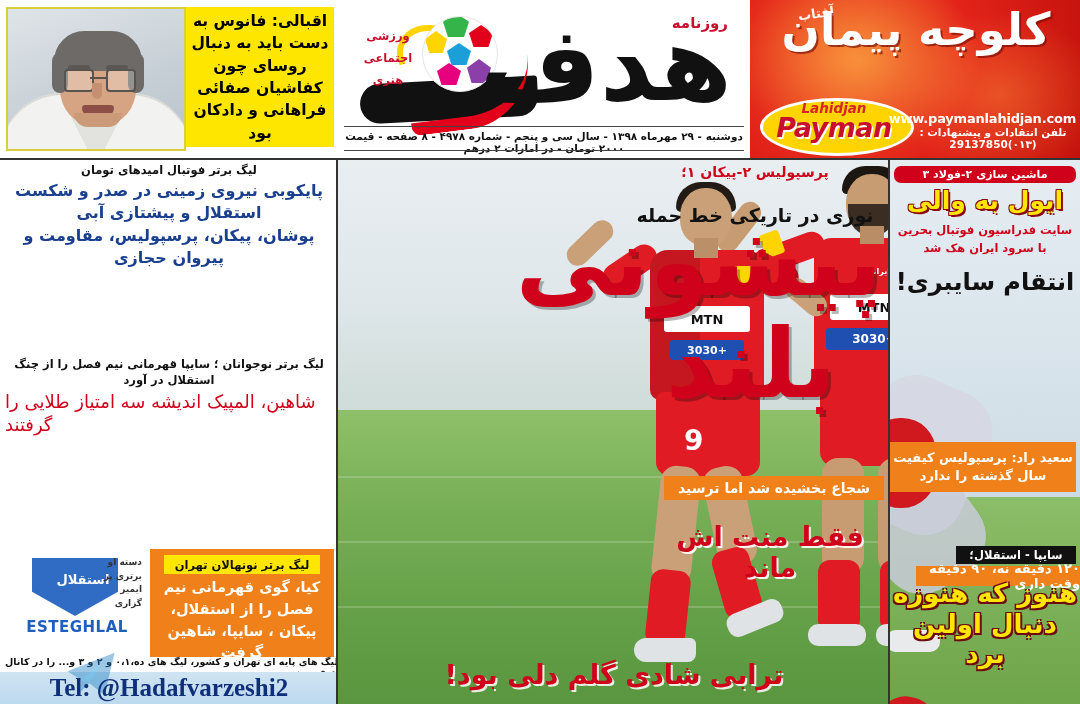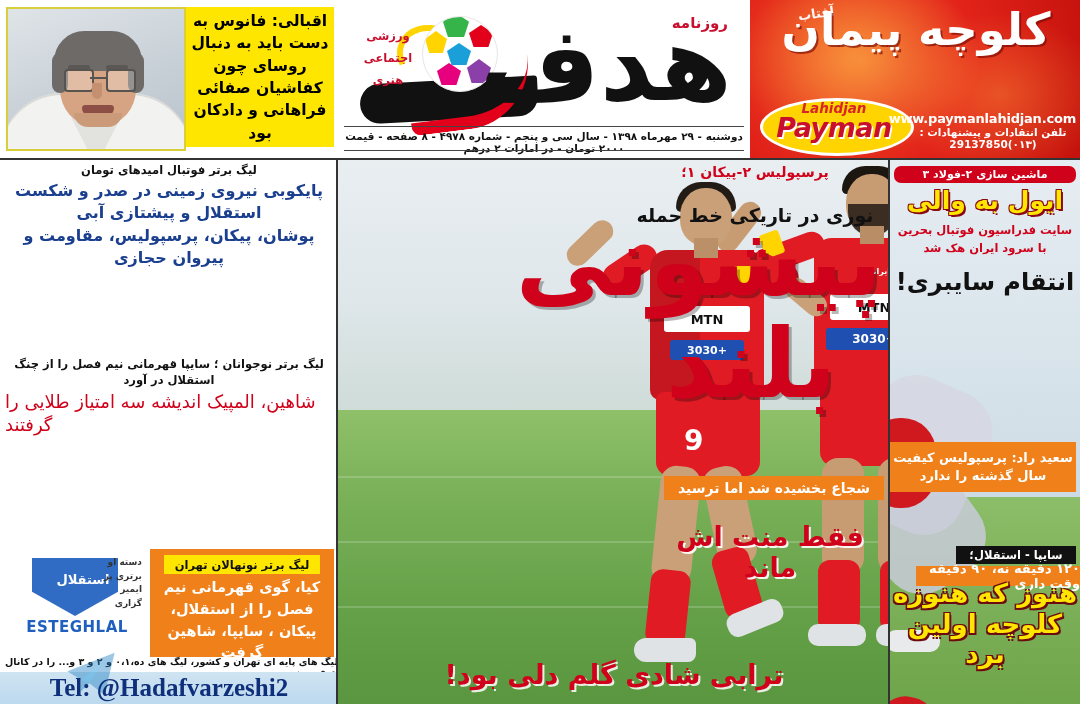--- a/index.html
+++ b/index.html
@@ -629,17 +629,17 @@
     <div class="r-big-yellow" style="top:26px;">ایول به والی</div>
     <div class="r-body-red" style="top:62px;">سایت فدراسیون فوتبال بحرین با سرود ایران هک شد</div>
     <div class="r-big-black" style="top:108px;">انتقام سایبری!</div>
 
     <div id="r-orange-box">سعید راد: پرسپولیس کیفیت سال گذشته را ندارد</div>
 
     <div id="r-kicker-black">سایپا - استقلال؛</div>
     <div id="r-orange-line">۱۲۰ دقیقه نه، ۹۰ دقیقه وقت داری</div>
     <div id="r-final" style="top: 418px;">
       <div>هنوز که هنوزه</div>
-      <div>کلوچه اولین برد</div>
+      <div>دنبال اولین برد</div>
     </div>
   </div>
 
 </div>
 
 </body></html>

